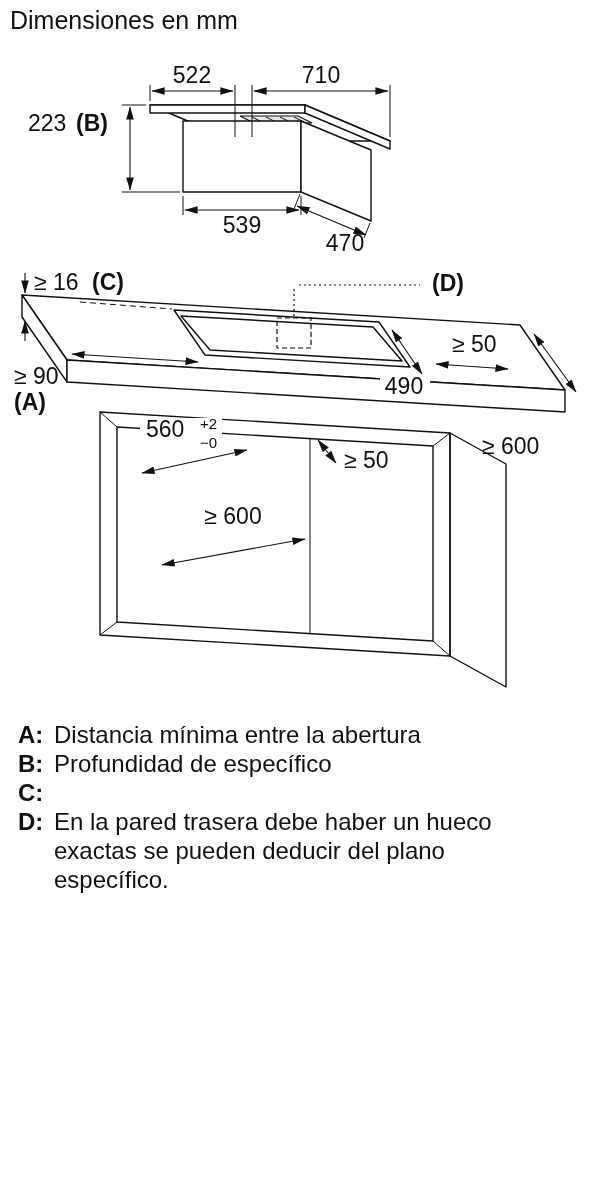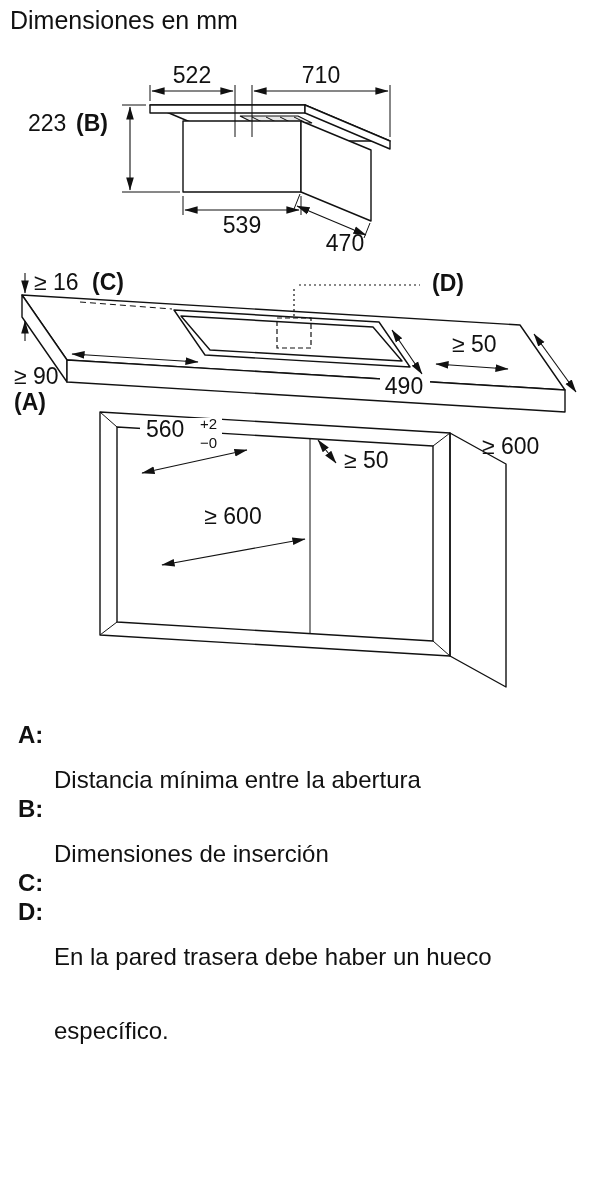--- a/index.html
+++ b/index.html
@@ -14,21 +14,21 @@
   .objw{fill:#ffffff;stroke:#111;stroke-width:1.4;stroke-linejoin:round;}
   .thin{fill:none;stroke:#111;stroke-width:1;}
   .dl{fill:none;stroke:#111;stroke-width:1.1;}
   .dash{fill:none;stroke:#111;stroke-width:1.2;stroke-dasharray:5 3;}
   .dot{fill:none;stroke:#111;stroke-width:1.2;stroke-dasharray:2 3;}
   .hid{fill:none;stroke:#111;stroke-width:1;stroke-dasharray:6 4;}
   .vent{fill:#e8e8e8;stroke:#111;stroke-width:1.2;}
   .legend{position:absolute;left:18px;top:720px;width:564px;font-size:24px;line-height:29px;}
   .legend-row{display:flex;}
   .legend-row .key{font-weight:bold;width:36px;flex:0 0 36px;}
-  .legend-row .ln{white-space:nowrap;margin-top:45px;}
+  .legend-row .ln{white-space:nowrap;}
 </style>
 </head>
 <body>
 
 <div class="title">Dimensiones en mm</div>
 
 <svg width="600" height="700" viewBox="0 0 600 700">
   <defs>
     <marker id="ah" viewBox="0 0 11 8" refX="10.5" refY="4" markerWidth="12" markerHeight="9" orient="auto-start-reverse">
       <path d="M0,0.8 L11,4 L0,7.2 Z" fill="#111"></path>
@@ -142,26 +142,27 @@
 <div class="legend">
   <div class="legend-row">
     <span class="key">A:</span>
     <div class="lines">
       <div class="ln">Distancia mínima entre la abertura</div>
     </div>
   </div>
   <div class="legend-row">
     <span class="key">B:</span>
     <div class="lines">
-      <div class="ln">Dimensiones de inserción</div>
+      <div class="ln">Profundidad de específico</div>
     </div>
   </div>
   <div class="legend-row">
     <span class="key">C:</span>
   </div>
   <div class="legend-row">
     <span class="key">D:</span>
     <div class="lines">
       <div class="ln">En la pared trasera debe haber un hueco</div>
+      <div class="ln">exactas se pueden deducir del plano</div>
       <div class="ln">específico.</div>
     </div>
   </div>
 </div>
 
 </body></html>

